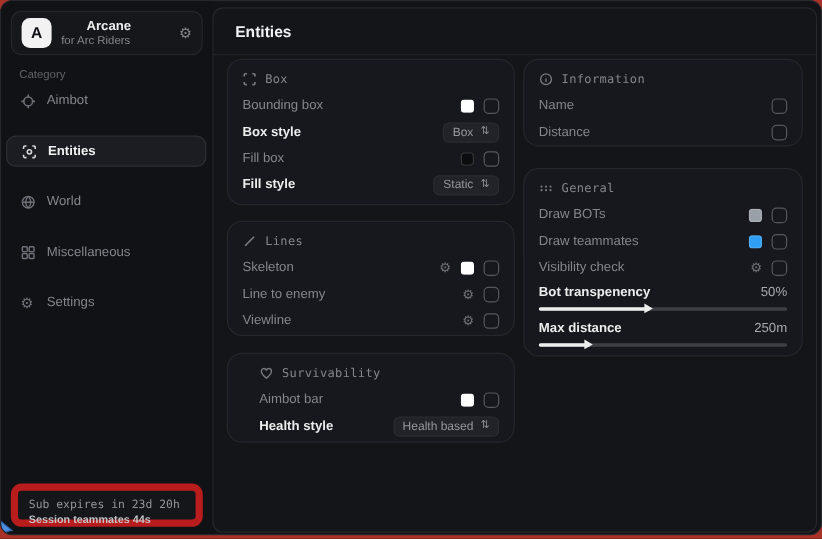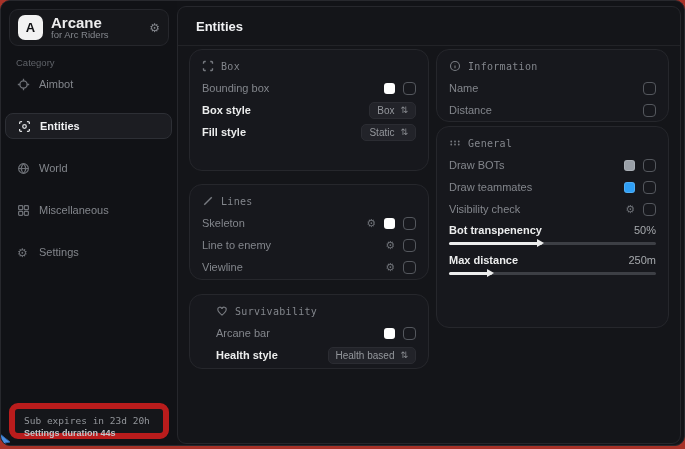--- a/index.html
+++ b/index.html
@@ -18,21 +18,21 @@
     position:absolute; left:8px; top:8px; width:160px; height:37px;
     background:#16171b; border:1px solid #26272c; border-radius:9px;
     display:flex; align-items:center; padding:0 8px;
   }
   .avatar {
     width:25px; height:25px; border-radius:7px; background:#f2f2f2;
     color:#101114; font-weight:bold; font-size:13px;
     display:flex; align-items:center; justify-content:center; flex:none;
   }
   .brand-text { margin-left:8px; flex:1; min-width:0; }
-  .brand-name { font-size:15px; font-weight:bold; color:#ededee; line-height:13px; }
+  .brand-name { font-size:11px; font-weight:bold; color:#ededee; line-height:13px;margin-left:21px; }
   .brand-sub { font-size:9.5px; color:#84878d; line-height:11px; }
   .uicon { font-family:"DejaVu Sans", sans-serif; font-style:normal; }
   .sb-gear { color:#84878d; font-size:12px; flex:none; }
 
   .category { position:absolute; left:15px; top:56px; font-size:9.5px; color:#5f6268; }
 
   .sb-items { position:absolute; left:4px; top:70px; width:167px; display:flex; flex-direction:column; gap:16px; }
   .sb-item {
     height:26px; border-radius:8px; display:flex; align-items:center;
     padding:0 12px; gap:9px; color:#83868c; font-size:11px;
@@ -58,21 +58,21 @@
   .page-title { font-size:13px; font-weight:bold; color:#f0f1f3; }
 
   .panel {
     position:absolute; background:#17181d; border:1px solid #26272c; border-radius:13px;
     padding:8px 12px 6px 12px;
   }
   .panel-box    { left:11px;  top:42px;  width:240px; height:122px; }
   .panel-lines  { left:11px;  top:177px; width:240px; height:96px; }
   .panel-surv   { left:11px;  top:287px; width:240px; height:75px;padding-left:26px; }
   .panel-info   { left:258px; top:42px;  width:233px; height:73px; }
-  .panel-gen    { left:258px; top:119px; width:233px; height:202px; }
+  .panel-gen    { left:258px; top:133px; width:233px; height:157px; }
 
   .p-head { display:flex; align-items:center; gap:7px; height:16px; margin-bottom:3px; }
   .p-head .icn { width:12px; height:12px; color:#787b81; display:flex; }
   .p-title { font-family:"DejaVu Sans Mono", monospace; font-size:10px; color:#83868c; letter-spacing:.3px; }
 
   .prow { display:flex; align-items:center; height:22px;justify-content:flex-end; }
   .plabel { flex:1; font-size:11px; color:#83868c; }
   .plabel.bright { color:#eceded; font-weight:bold; }
   .pval { font-size:11px; color:#a6a9ad; }
 
@@ -165,21 +165,21 @@
 
       <div class="sb-item">
         <span class="icn uicon" style="font-size:12px">⚙</span>
         <span>Settings</span>
       </div>
 
     </div>
 
     <div class="sb-footer">
       <div class="l1">Sub expires in 23d 20h</div>
-      <div class="l2">Settings duration 44s</div>
+      <div class="l2">Session teammates 44s</div>
     </div>
 
   </div>
 
   <div class="main-card">
 
     <div class="card-header">
       <span class="page-title">Entities</span>
     </div>
 
@@ -200,20 +200,27 @@
         </span>
       </div>
       <div class="prow">
         <span class="plabel bright">Box style</span>
         <span class="dropdown">
           <span>Box</span>
           <span class="uicon dd-ic">⇅</span>
         </span>
       </div>
       <div class="prow">
+        <span class="plabel">Fill box</span>
+        <span class="ctrls">
+          <span class="swatch" style="background-color: rgb(12, 13, 15);"></span>
+          <span class="checkbox"></span>
+        </span>
+      </div>
+      <div class="prow">
         <span class="plabel bright">Fill style</span>
         <span class="dropdown">
           <span>Static</span>
           <span class="uicon dd-ic">⇅</span>
         </span>
       </div>
     </div>
 
     <div class="panel panel-lines">
       <div class="p-head">
@@ -251,21 +258,21 @@
     <div class="panel panel-surv">
       <div class="p-head">
         <span class="icn">
           <svg viewBox="0 0 16 16" width="12" height="12" fill="none" stroke="currentColor" stroke-width="1.5">
             <path d="M8 13.5C5 11 2.5 8.8 2.5 6.3A2.8 2.8 0 0 1 8 5a2.8 2.8 0 0 1 5.5 1.3C13.5 8.8 11 11 8 13.5z"></path>
           </svg>
         </span>
         <span class="p-title">Survivability</span>
       </div>
       <div class="prow">
-        <span class="plabel">Arcane bar</span>
+        <span class="plabel">Aimbot bar</span>
         <span class="ctrls">
           <span class="swatch" style="background-color: rgb(255, 255, 255);"></span>
           <span class="checkbox"></span>
         </span>
       </div>
       <div class="prow">
         <span class="plabel bright">Health style</span>
         <span class="dropdown">
           <span>Health based</span>
           <span class="uicon dd-ic">⇅</span>

